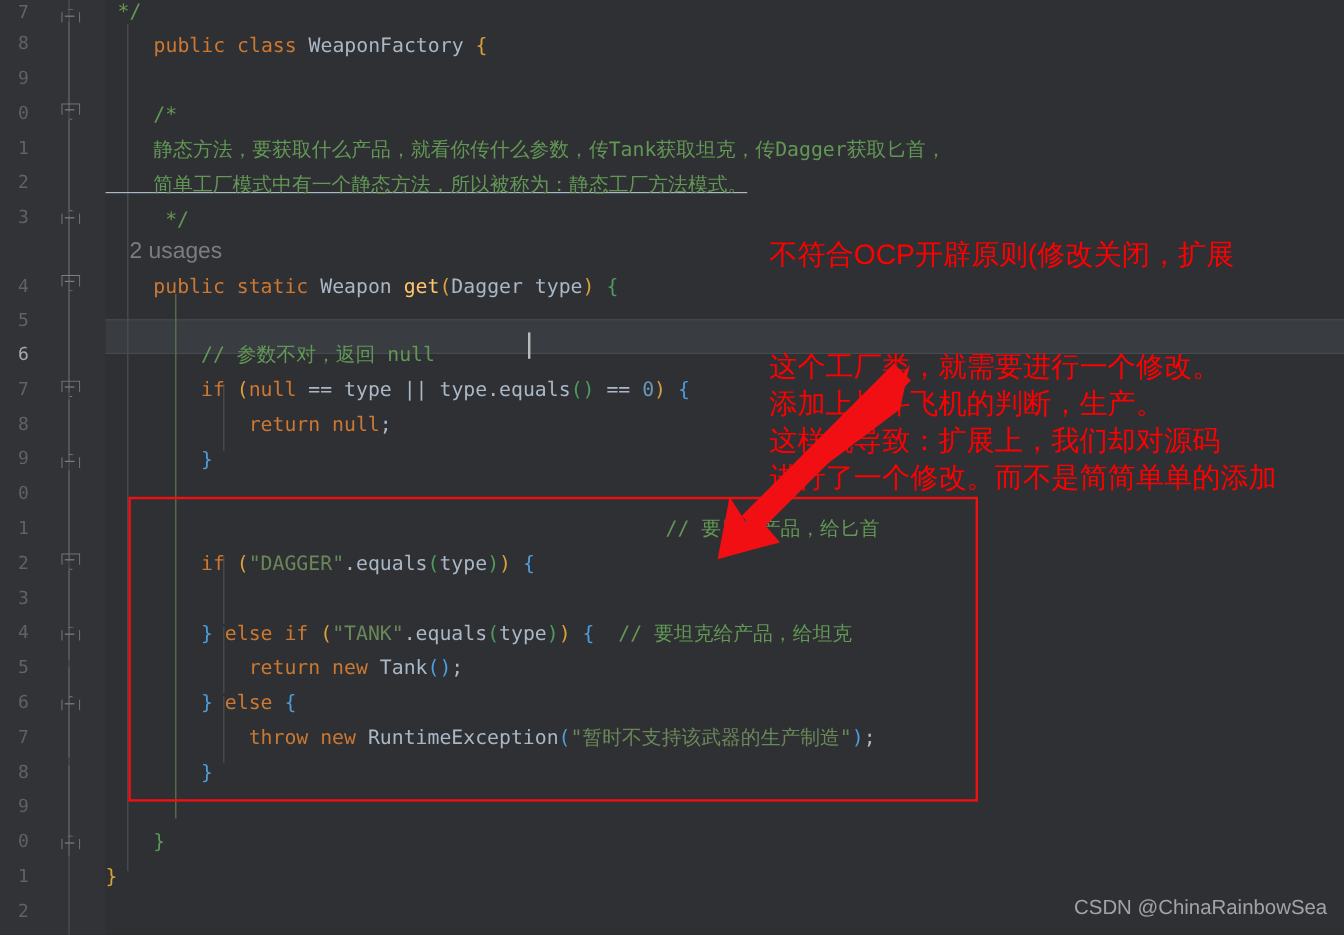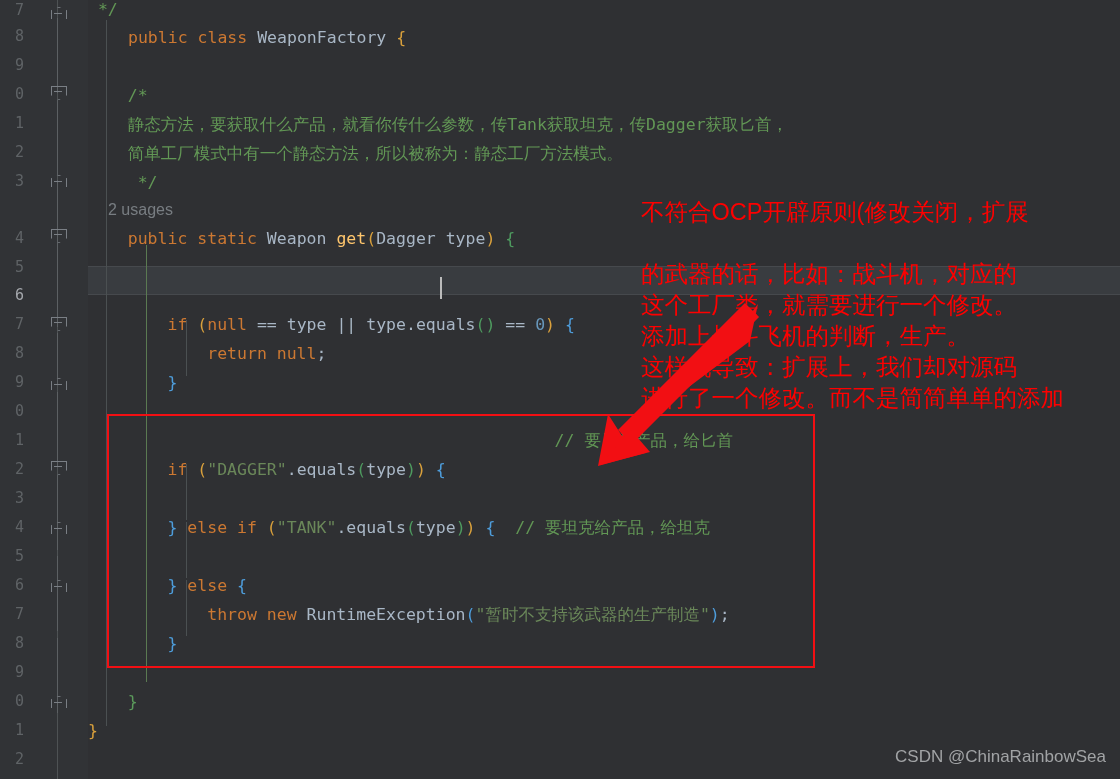--- a/index.html
+++ b/index.html
@@ -134,21 +134,21 @@
   .mth  { color: #ffc66d; }
   .str  { color: #6a8759; }
   .cmt  { color: #629755; }
   .num  { color: #6897bb; }
   .pl   { color: #a9b7c6; }
   .b1   { color: #d9a03c; }   
   .b2   { color: #4e9ddb; }   
   .b3   { color: #4e9a5f; }
   .brc-green  { color: #5b9a5b; }
   .brc-yellow { color: #d9a03c; }
-  .hint { color: #787d82; font-family: "Liberation Sans", sans-serif; font-size: 16px; }
+  .hint { color: #787d82; font-family: "Liberation Sans", sans-serif; font-size: 19px; }
 
   
   .guide {
     position: absolute;
     width: 1px;
     background: #4b5052;
   }
   .guide.active { background: #5b7a52; }
 
   
@@ -284,47 +284,49 @@
     <div class="line" style="top:-5px;"><span class="cmt"> */</span></div>
 
     <div class="line" style="top:23px;margin-left:40px;"><span class="kw">public</span> <span class="kw">class</span> <span class="typ">WeaponFactory</span> <span class="b1">{</span></div>
 
     <div class="line" style="top:52px;"></div>
 
     <div class="line" style="top:81px;"><span class="cmt">    /*</span></div>
 
     <div class="line" style="top:110px;"><span class="cmt">    静态方法，要获取什么产品，就看你传什么参数，传Tank获取坦克，传Dagger获取匕首，</span></div>
 
-    <div class="line" style="top:139px;"><span class="cmt">    简单工厂模式中有一个静态方法，所以被称为：静态工厂方法模式。</span></div>
+    <div class="line" style="top:139px;text-decoration:underline;"><span class="cmt">    简单工厂模式中有一个静态方法，所以被称为：静态工厂方法模式。</span></div>
 
     <div class="line" style="top:168px;"><span class="cmt">     */</span></div>
 
     <div class="line" style="top:195px;"><span style="display:inline-block;width:20px;"></span><span class="hint">2 usages</span></div>
 
     <div class="line" style="top:224px;">    <span class="kw">public</span> <span class="kw">static</span> <span class="typ">Weapon</span> <span class="mth">get</span><span class="b1">(</span><span class="typ">Dagger</span> <span class="pl">type</span><span class="b1">)</span> <span class="b3">{</span></div>
 
     <div class="line" style="top:253px;"></div>
 
+    <div class="line" style="top:281px;">        <span class="cmt">// 参数不对，返回 null</span></div>
     <div class="caret" style="left:352px; top:277px;"></div>
 
     <div class="line" style="top:310px;">        <span class="kw">if</span> <span class="b1">(</span><span class="kw">null</span> == <span class="pl">type</span> || <span class="pl">type</span>.<span class="pl">equals</span><span class="b3">()</span> == <span class="num">0</span><span class="b1">)</span> <span class="b2">{</span></div>
 
     <div class="line" style="top:339px;">            <span class="kw">return null</span>;</div>
 
     <div class="line" style="top:368px;">        <span class="b2">}</span></div>
 
     <div class="line" style="top:397px;"></div>
 
     <div class="line" style="top:426px;text-align:center;">        <span class="cmt">// 要匕首产品，给匕首</span></div>
 
     <div class="line" style="top:455px;">        <span class="kw">if</span> <span class="b1">(</span><span class="str">"DAGGER"</span>.<span class="pl">equals</span><span class="b3">(</span><span class="pl">type</span><span class="b3">)</span><span class="b1">)</span> <span class="b2">{</span></div>
 
 
     <div class="line" style="top:513px;">        <span class="b2">}</span> <span class="kw">else if</span> <span class="b1">(</span><span class="str">"TANK"</span>.<span class="pl">equals</span><span class="b3">(</span><span class="pl">type</span><span class="b3">)</span><span class="b1">)</span> <span class="b2">{</span>  <span class="cmt">// 要坦克给产品，给坦克</span></div>
 
+    <div class="line" style="top:542px;">            <span class="kw">return new</span> <span class="typ">Tank</span><span class="b2">()</span>;</div>
 
     <div class="line" style="top:600px;">            <span class="kw">throw new</span> <span class="typ">RuntimeException</span><span class="b2">(</span><span class="str">"暂时不支持该武器的生产制造"</span><span class="b2">)</span>;</div>
 
     <div class="line" style="top:571px;">        <span class="b2">}</span> <span class="kw">else</span> <span class="b2">{</span></div>
 
     <div class="line" style="top:629px;">        <span class="b2">}</span></div>
 
     <div class="line" style="top:658px;"></div>
 
     <div class="line" style="top:687px;">    <span class="brc-green">}</span></div>
@@ -332,21 +334,20 @@
     <div class="line" style="top:716px;"><span class="brc-yellow">}</span></div>
 
     <div class="line" style="top:745px;"></div>
   </div>
 
   <div class="anno-layer">
 
     <div class="red-box" style="left:107px; top:414px; width:708px; height:254px;"></div>
 
     <div class="red-text" style="left:641px; top:197px;">不符合OCP开辟原则(修改关闭，扩展</div>
-    <div class="red-text" style="left:641px; top:259px;">的武器的话，比如：战斗机，对应的</div>
     <div class="red-text" style="left:641px; top:290px;">这个工厂类，就需要进行一个修改。</div>
     <div class="red-text" style="left:641px; top:321px;">添加上战斗飞机的判断，生产。</div>
     <div class="red-text" style="left:641px; top:352px;">这样就导致：扩展上，我们却对源码</div>
     <div class="red-text" style="left:641px; top:383px;">进行了一个修改。而不是简简单单的添加</div>
 
     <svg class="arrow-svg" width="1120" height="779">
       <g fill="#f20f13" stroke="none">
         <polygon points="758,304 740,328 622,436 608,414 598,466 645,453 629,432 750,341"></polygon>
       </g>
       <line x1="752" y1="310" x2="625" y2="437" stroke="#f20f13" stroke-width="20" stroke-linecap="butt"></line>

